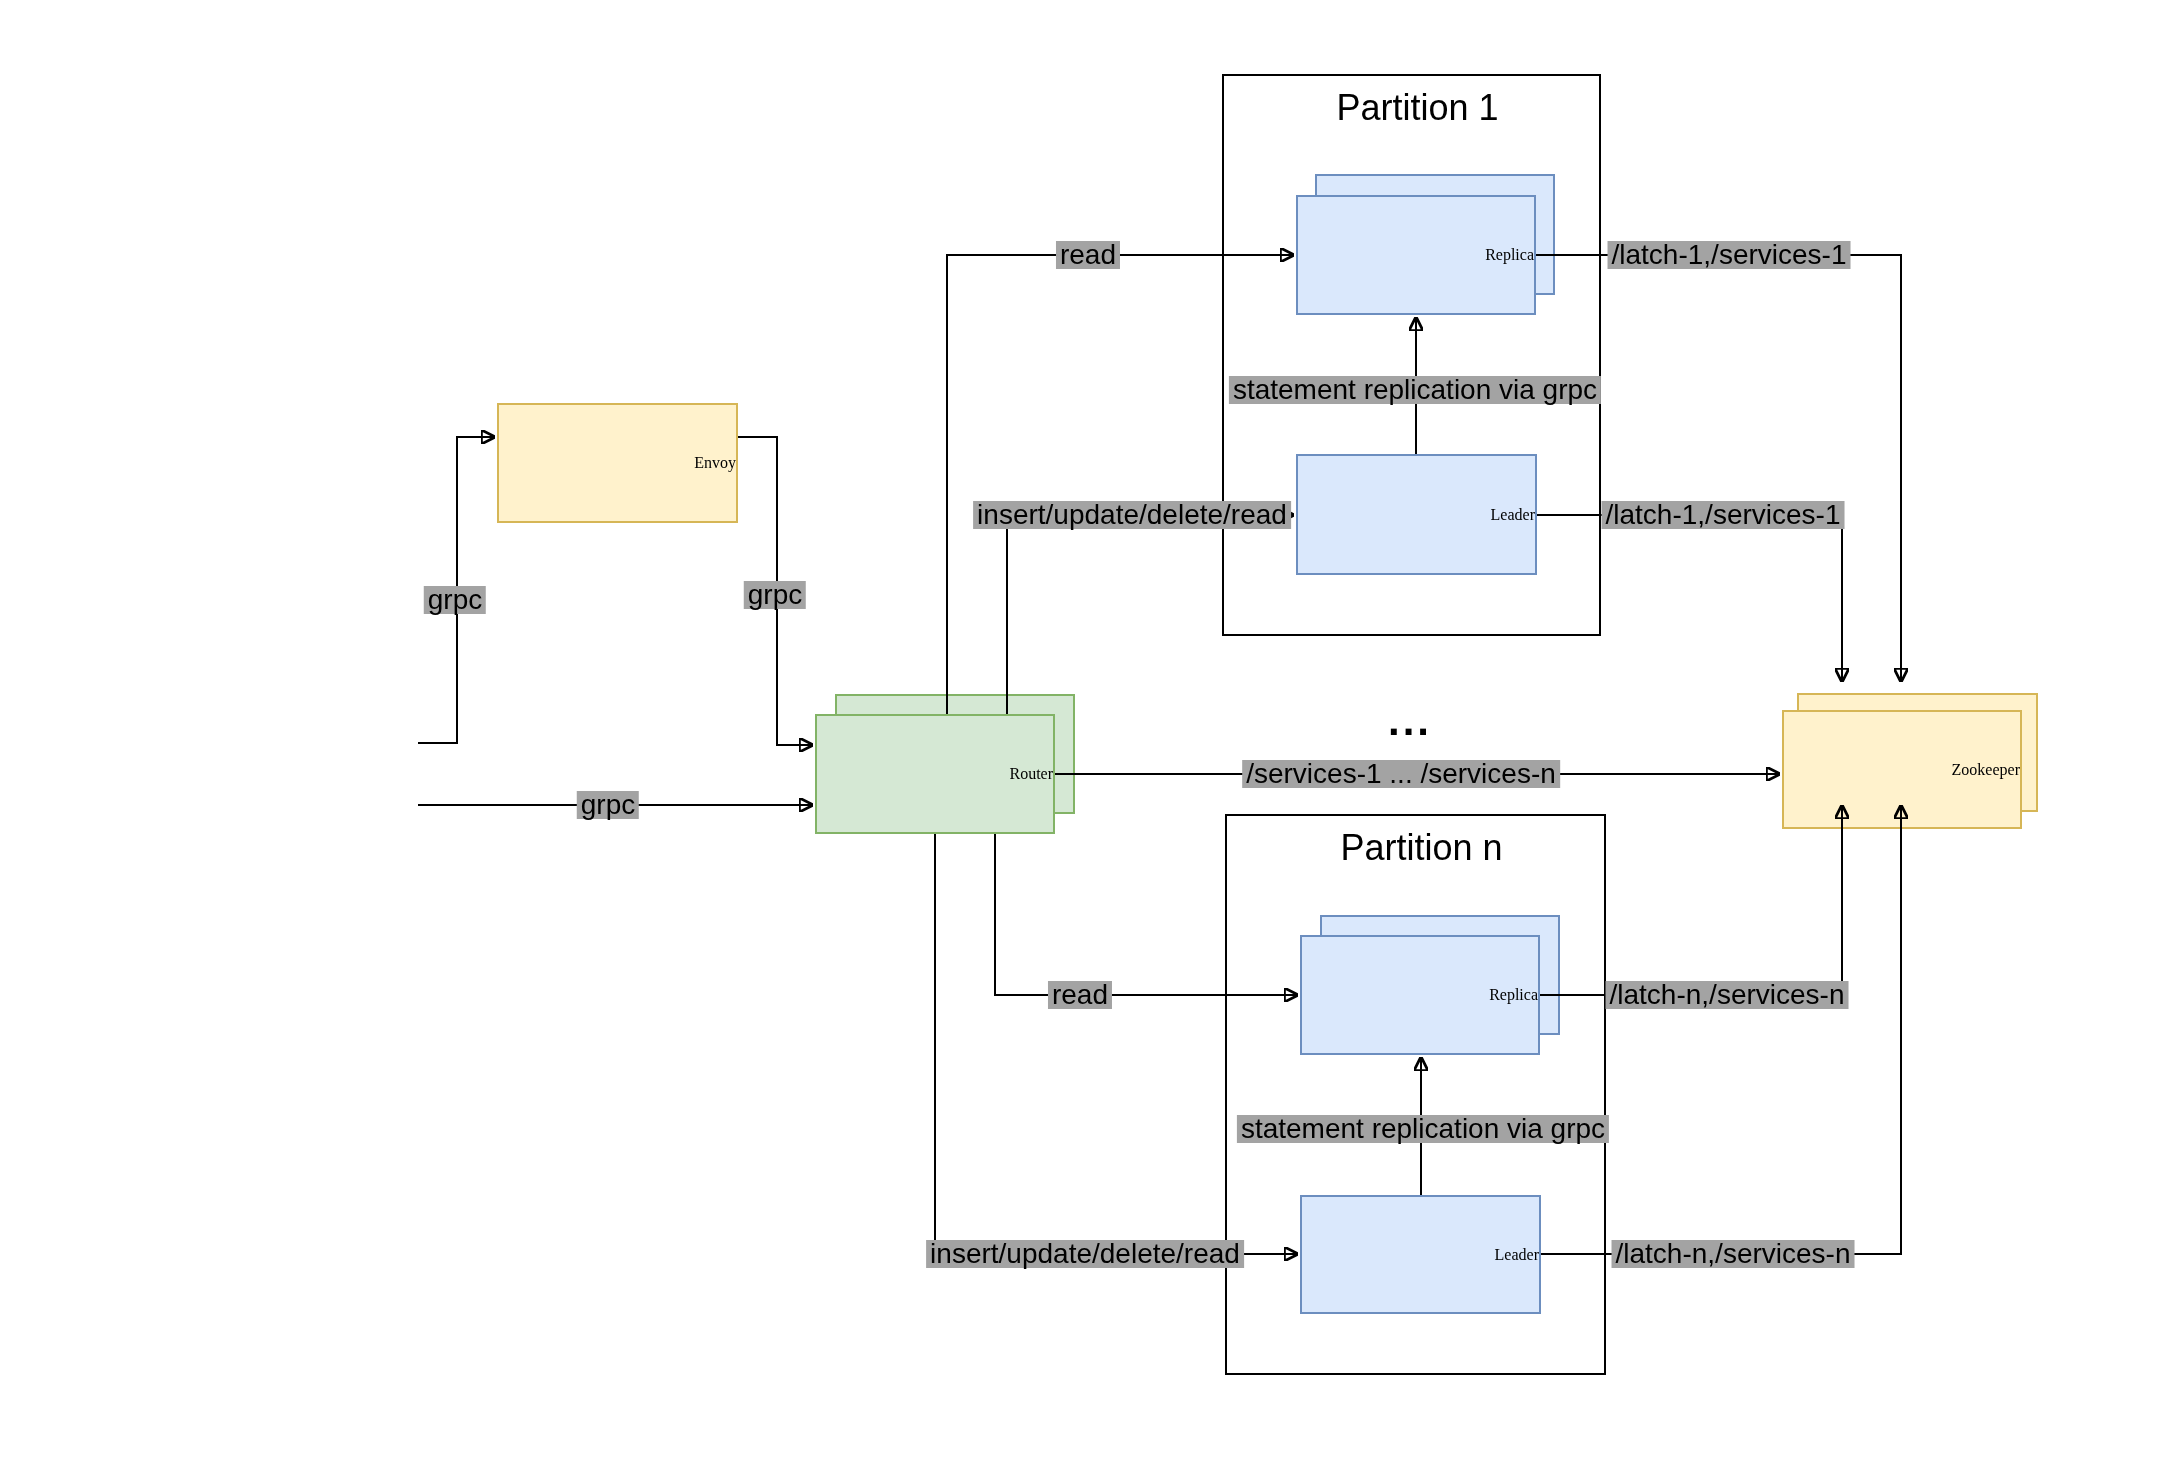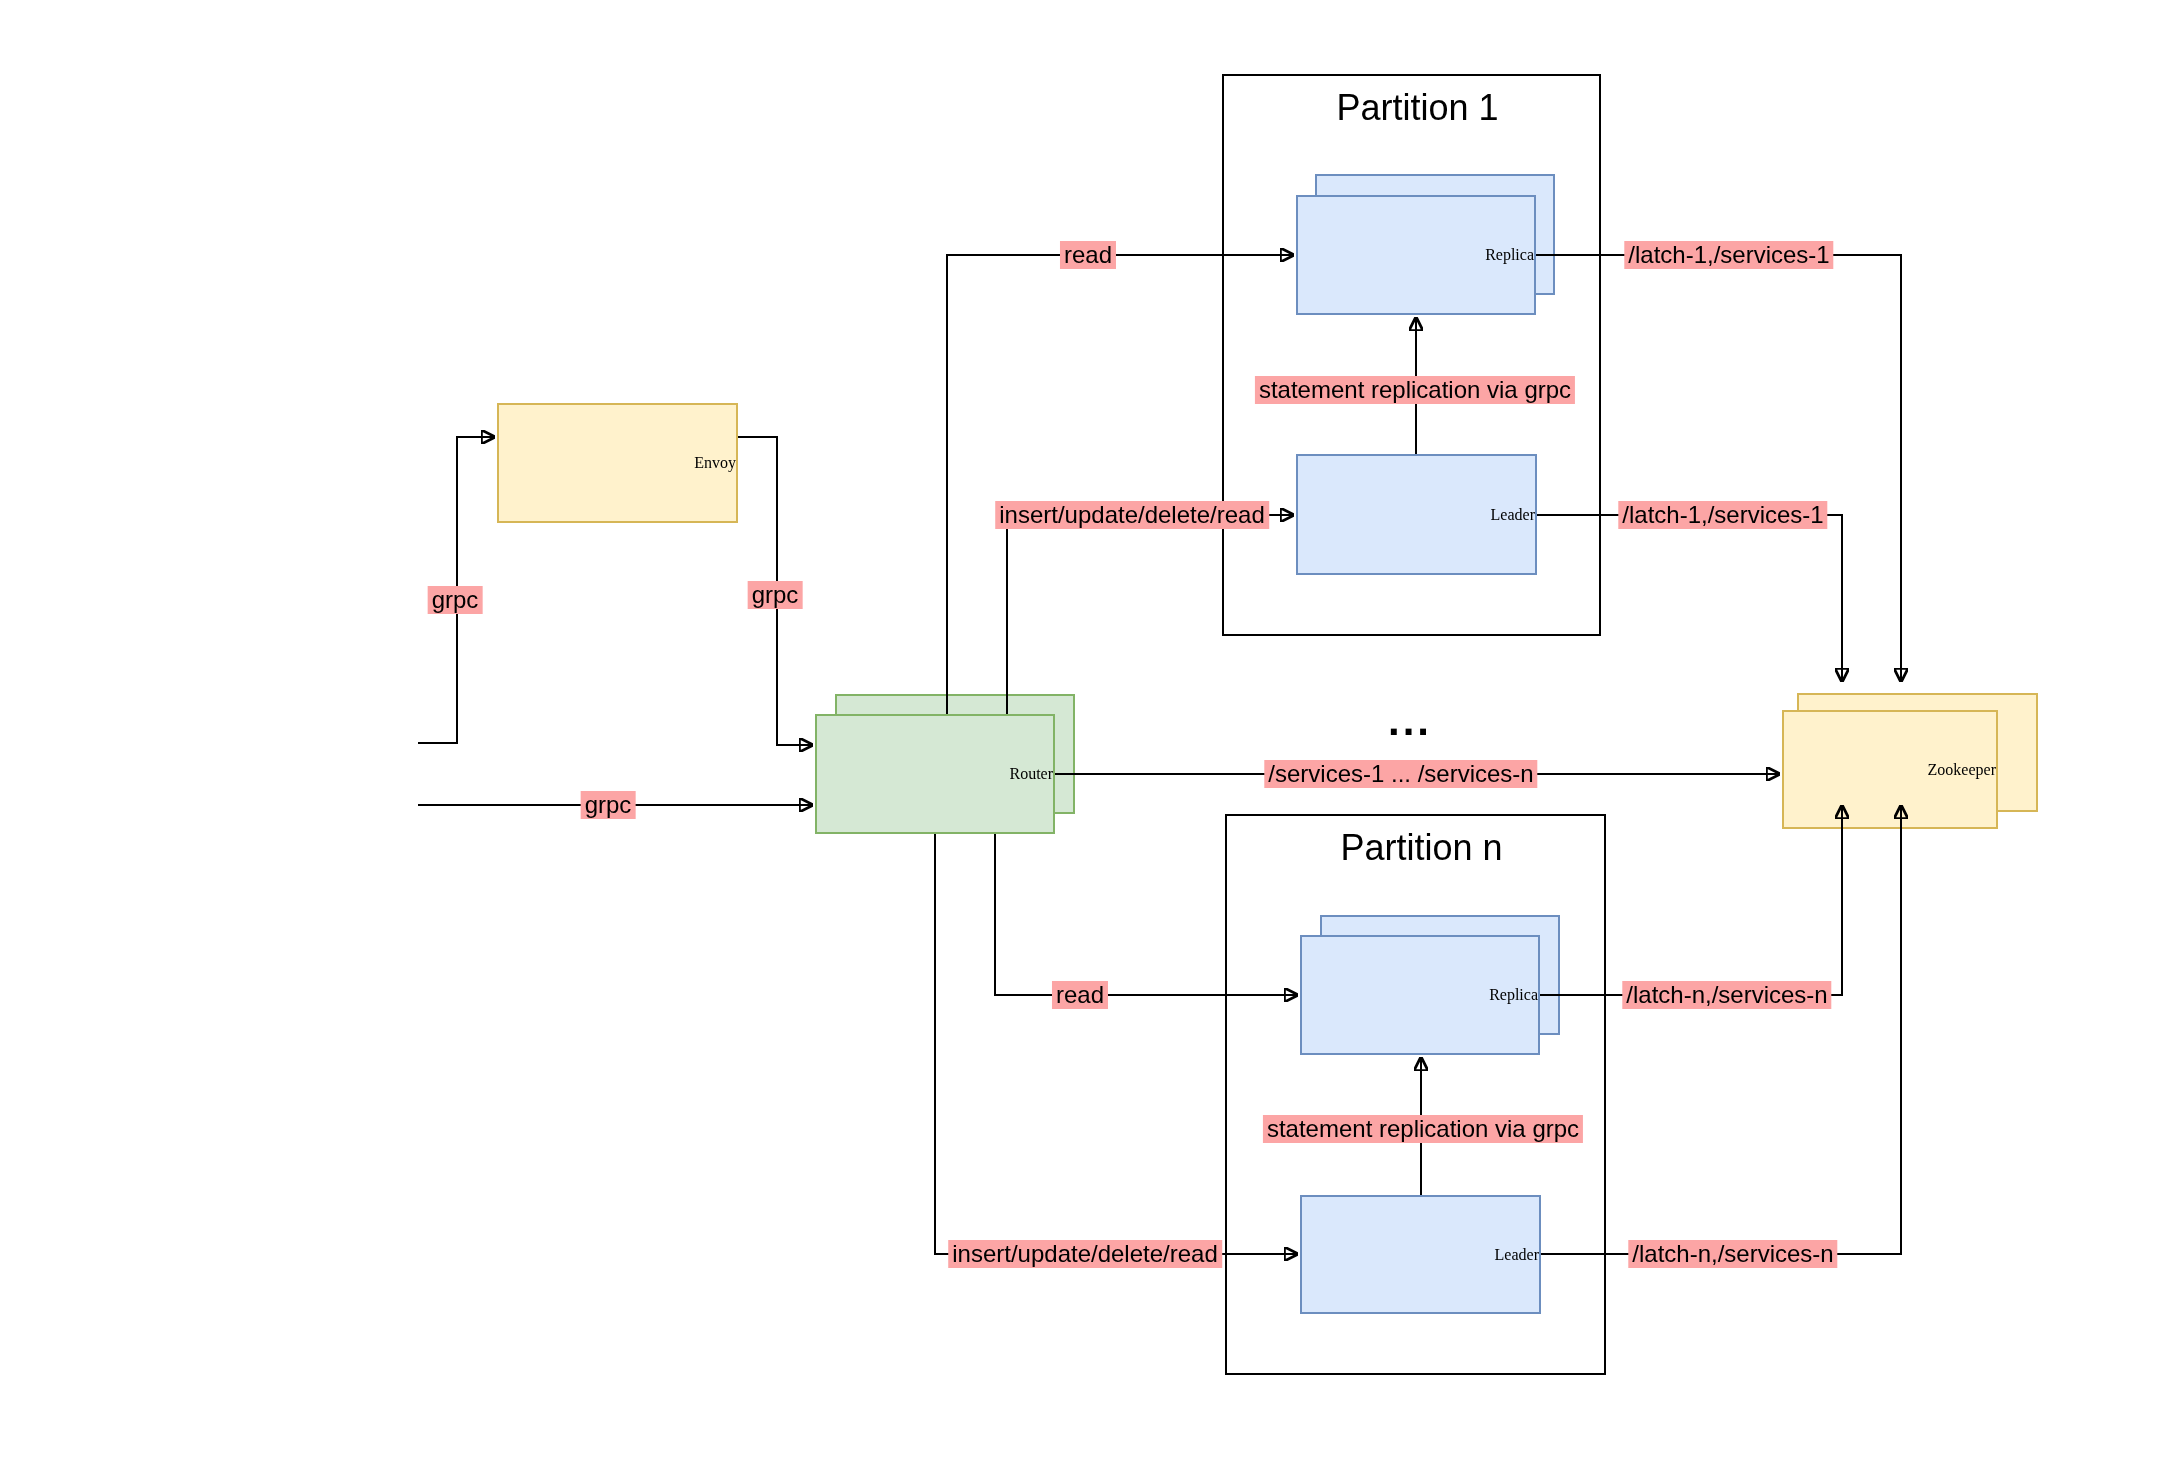--- a/index.html
+++ b/index.html
@@ -48,23 +48,23 @@
     pointer-events: none;
   }
   svg.edges path {
     fill: none;
     stroke: #000000;
     stroke-width: 2;
   }
   .edge-label {
     position: absolute;
     transform: translate(-50%, -50%);
-    background: #fca5a5;
+    background: #a3a3a3;
     padding: 1px 4px;
-    font-size: 24px;
+    font-size: 28px;
     line-height: 26px;
     white-space: nowrap;
   }
   .ellipsis-label {
     position: absolute;
     transform: translateX(-50%);
     font-size: 42px;
     font-weight: bold;
     line-height: 42px;
     letter-spacing: 3px;
@@ -105,21 +105,21 @@
   <div class="node blue" style="left:1320px; top:915px; width:240px; height:120px;"></div>
   <div class="node blue" style="left:1300px; top:935px; width:240px; height:120px;">
     <span>Replica</span>
   </div>
 
   <div class="node blue" style="left:1300px; top:1195px; width:241px; height:119px;">
     <span>Leader</span>
   </div>
 
   <div class="node yellow" style="left:1797px; top:667px; width:241px; height:119px;"></div>
-  <div class="node yellow" style="left:1782px; top:684px; width:216px; height:119px;">
+  <div class="node yellow" style="left:1782px; top:684px; width:240px; height:119px;">
     <span>Zookeeper</span>
   </div>
 
   <svg class="edges" viewBox="0 0 2170 1470" xmlns="http://www.w3.org/2000/svg">
     <defs>
       <marker id="arrow" viewBox="0 0 10 10" refX="9" refY="5" markerWidth="7" markerHeight="7" orient="auto-start-reverse">
         <path d="M 0 0 L 10 5 L 0 10 z" fill="#000000" stroke="none"></path>
       </marker>
     </defs>
     <path d="M 418 743 L 457 743 L 457 437 L 494 437" marker-end="url(#arrow)"></path>

